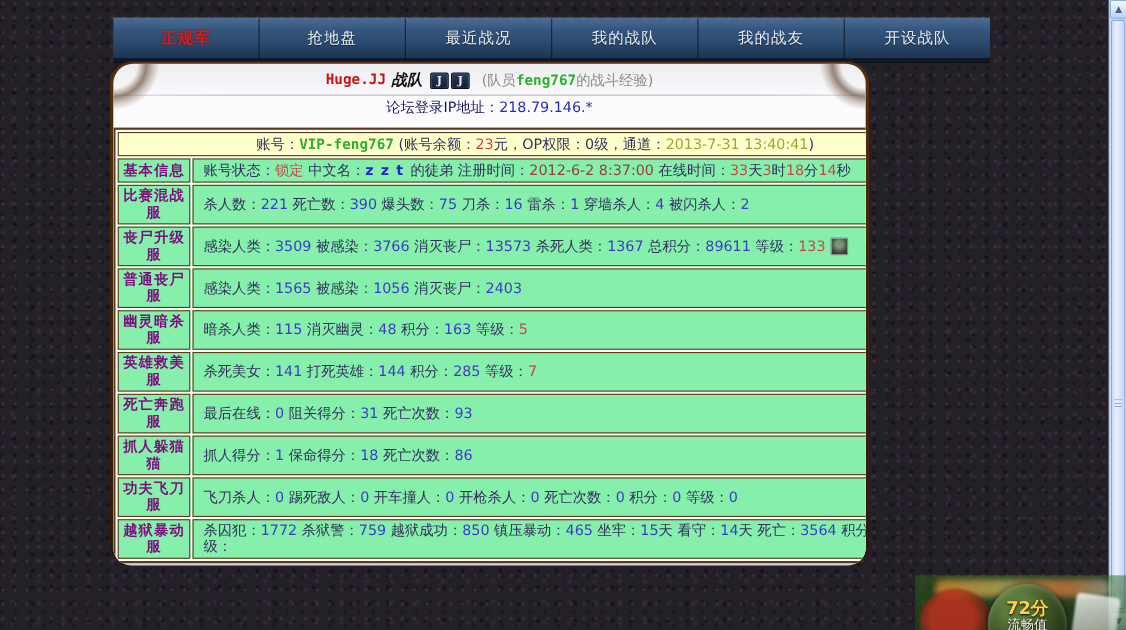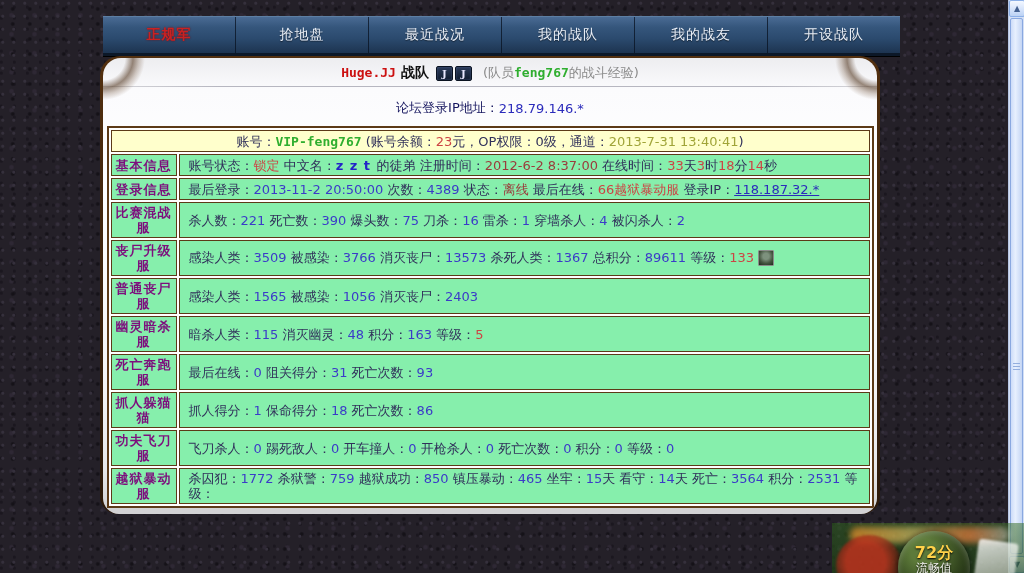--- a/index.html
+++ b/index.html
@@ -30,55 +30,55 @@
     color:#e9eef6; font-size:14px; letter-spacing:1px; cursor:pointer;
     border-left:1px solid rgba(8,18,32,.75);
     text-shadow:0 1px 1px rgba(0,0,0,.5);
     font-family:Liberation Serif, serif;
   }
   .nav-item:first-child { border-left:none; }
   .nav-item.active { color:#c92222; font-weight:bold; text-shadow:0 0 2px rgba(120,0,0,.8); }
 
   
   .card-frame {
-    position:absolute; left:100px; top:56px; width:780px; height:458px;
+    position:absolute; left:100px; top:56px; width:690px; height:458px;
     background:linear-gradient(180deg,#53300f 0%,#40250e 40%,#2d1a0a 100%);
     border-radius:20px 20px 18px 18px;
     padding:2px 3px 0 3px;
   }
   .card {
     position:relative; width:100%; height:456px;
     border-radius:18px 18px 16px 16px;
     background:linear-gradient(180deg,#ededf0 0%,#fbfbfd 7%,#ffffff 30%,#f4f4f5 72%,#e8e8e9 90%,#d2d2d4 99%);
     overflow:hidden;
   }
   .corner-fold { position:absolute; top:0; width:52px; height:46px; pointer-events:none; }
   .corner-fold.left  { left:0;  background:radial-gradient(circle at 0 0, rgba(70,40,15,.0) 22px, rgba(70,40,15,.55) 30px, rgba(90,55,25,.25) 36px, transparent 42px); }
   .corner-fold.right { right:0; background:radial-gradient(circle at 100% 0, rgba(70,40,15,.0) 22px, rgba(70,40,15,.55) 30px, rgba(90,55,25,.25) 36px, transparent 42px); }
 
   .card-header {
     height:24px; display:flex; align-items:center; justify-content:center; gap:5px;
     padding-top:5px; font-size:13px;
   }
   .team-name  { color:#cc1111; font-weight:bold; font-family:"DejaVu Sans Mono","Liberation Mono",monospace; }
-  .team-suffix{ color:#111; font-weight:bold; font-size:14px; }
+  .team-suffix{ color:#111; font-weight:bold; font-size:14px;font-style:italic; }
   .badge {
     display:inline-flex; align-items:center; justify-content:center;
     width:17px; height:15px; margin-left:2px;
     background:linear-gradient(180deg,#2a3a58 0%,#101c30 100%);
     border:1px solid #0a1220; border-radius:2px;
     color:#e8e8ff; font-size:10px; font-weight:bold; font-family:"DejaVu Serif","Liberation Serif",serif;
     box-shadow:inset 0 0 2px #4a5a80;
   }
   .subtitle   { color:#8a8a8a; font-size:13px; margin-left:6px; }
   .subtitle .player { color:#2fae2f; font-weight:bold; font-family:"DejaVu Sans Mono","Liberation Mono",monospace; }
 
   .header-divider { height:1px; margin-top:4px; background:linear-gradient(90deg,#d8d8dc,#b6b6c0 15%,#b6b6c0 85%,#d8d8dc); }
 
-  .ip-line { height:22px; margin-top:10px; display:flex; align-items:center; justify-content:center; font-size:13px; }
+  .ip-line { height:22px; margin-top:0; display:flex; align-items:center; justify-content:center; font-size:13px; }
   .ip-line .lbl { color:#15155e; }
   .ip-line .val { color:#2b2bbb; }
 
   
   table.stats {
     margin:7px auto 0; width:767px;
     border:2px solid #5c3a17; border-spacing:2px; border-collapse:separate;
     background:#ffffff;
   }
   td { border:1px solid #5c3a17; background:#86efac; font-size:13px; line-height:15px; }
@@ -192,38 +192,38 @@
     <table class="stats">
       <tbody>
           <tr>
             <td colspan="2" class="cell-full"><span class="seg-t">账号：</span><span class="seg-green">VIP-feng767</span><span class="seg-t"> (账号余额：</span><span class="seg-red">23</span><span class="seg-t">元，OP权限：0级，通道：</span><span class="seg-olive">2013-7-31 13:40:41</span><span class="seg-t">)</span></td>
           </tr>
           <tr>
             <td class="cell-label">基本信息</td>
             <td class="cell-content"><span class="seg-t">账号状态：</span><span class="seg-red">锁定</span><span class="seg-t">  中文名：</span><span class="seg-bluebold">z z t </span><span class="seg-t">的徒弟</span><span class="seg-t">  注册时间：</span><span class="seg-dkred">2012-6-2 8:37:00</span><span class="seg-t">  在线时间：</span><span class="seg-red">33</span><span class="seg-t">天</span><span class="seg-red">3</span><span class="seg-t">时</span><span class="seg-red">18</span><span class="seg-t">分</span><span class="seg-red">14</span><span class="seg-t">秒</span></td>
           </tr>
           <tr>
-            <td class="cell-label">登录信息</td>
-            <td class="cell-content"><span class="seg-t">最后登录：</span><span class="seg-num">2013-11-2 20:50:00</span><span class="seg-t">  次数：</span><span class="seg-num">4389</span><span class="seg-t">  状态：</span><span class="seg-dkred">离线</span><span class="seg-t">  最后在线：</span><span class="seg-red">66越狱暴动服</span><span class="seg-t">  登录IP：</span><span class="seg-link">118.187.32.*</span></td>
-          </tr>
-          <tr>
             <td class="cell-label">比赛混战服</td>
             <td class="cell-content"><span class="seg-t">杀人数：</span><span class="seg-num">221</span><span class="seg-t">  死亡数：</span><span class="seg-num">390</span><span class="seg-t">  爆头数：</span><span class="seg-num">75</span><span class="seg-t">  刀杀：</span><span class="seg-num">16</span><span class="seg-t">  雷杀：</span><span class="seg-num">1</span><span class="seg-t">  穿墙杀人：</span><span class="seg-num">4</span><span class="seg-t">  被闪杀人：</span><span class="seg-num">2</span></td>
           </tr>
           <tr>
             <td class="cell-label">丧尸升级服</td>
             <td class="cell-content"><span class="seg-t">感染人类：</span><span class="seg-num">3509</span><span class="seg-t">  被感染：</span><span class="seg-num">3766</span><span class="seg-t">  消灭丧尸：</span><span class="seg-num">13573</span><span class="seg-t">  杀死人类：</span><span class="seg-num">1367</span><span class="seg-t">  总积分：</span><span class="seg-num">89611</span><span class="seg-t">  等级：</span><span class="seg-red">133</span><span class="avatar-icon"></span></td>
           </tr>
           <tr>
             <td class="cell-label">普通丧尸服</td>
             <td class="cell-content"><span class="seg-t">感染人类：</span><span class="seg-num">1565</span><span class="seg-t">  被感染：</span><span class="seg-num">1056</span><span class="seg-t">  消灭丧尸：</span><span class="seg-num">2403</span></td>
           </tr>
           <tr>
             <td class="cell-label">幽灵暗杀服</td>
             <td class="cell-content"><span class="seg-t">暗杀人类：</span><span class="seg-num">115</span><span class="seg-t">  消灭幽灵：</span><span class="seg-num">48</span><span class="seg-t">  积分：</span><span class="seg-num">163</span><span class="seg-t">  等级：</span><span class="seg-red">5</span></td>
+          </tr>
+          <tr>
+            <td class="cell-label">英雄救美服</td>
+            <td class="cell-content"><span class="seg-t">杀死美女：</span><span class="seg-num">141</span><span class="seg-t">  打死英雄：</span><span class="seg-num">144</span><span class="seg-t">  积分：</span><span class="seg-num">285</span><span class="seg-t">  等级：</span><span class="seg-red">7</span></td>
           </tr>
           <tr>
             <td class="cell-label">死亡奔跑服</td>
             <td class="cell-content"><span class="seg-t">最后在线：</span><span class="seg-num">0</span><span class="seg-t">  阻关得分：</span><span class="seg-num">31</span><span class="seg-t">  死亡次数：</span><span class="seg-num">93</span></td>
           </tr>
           <tr>
             <td class="cell-label">抓人躲猫猫</td>
             <td class="cell-content"><span class="seg-t">抓人得分：</span><span class="seg-num">1</span><span class="seg-t">  保命得分：</span><span class="seg-num">18</span><span class="seg-t">  死亡次数：</span><span class="seg-num">86</span></td>
           </tr>
           <tr>

